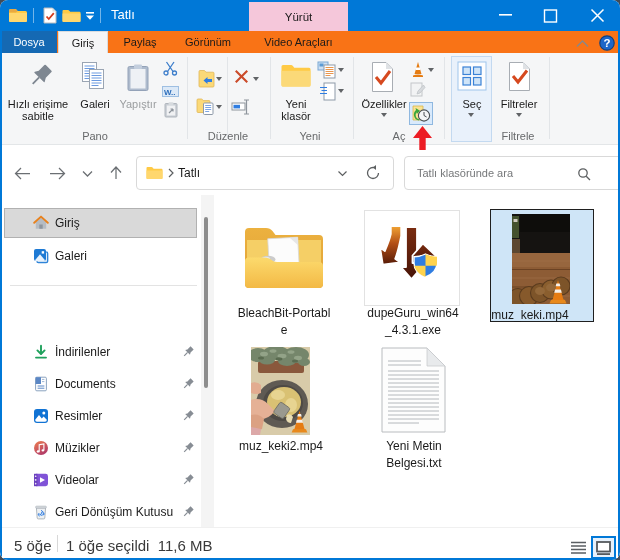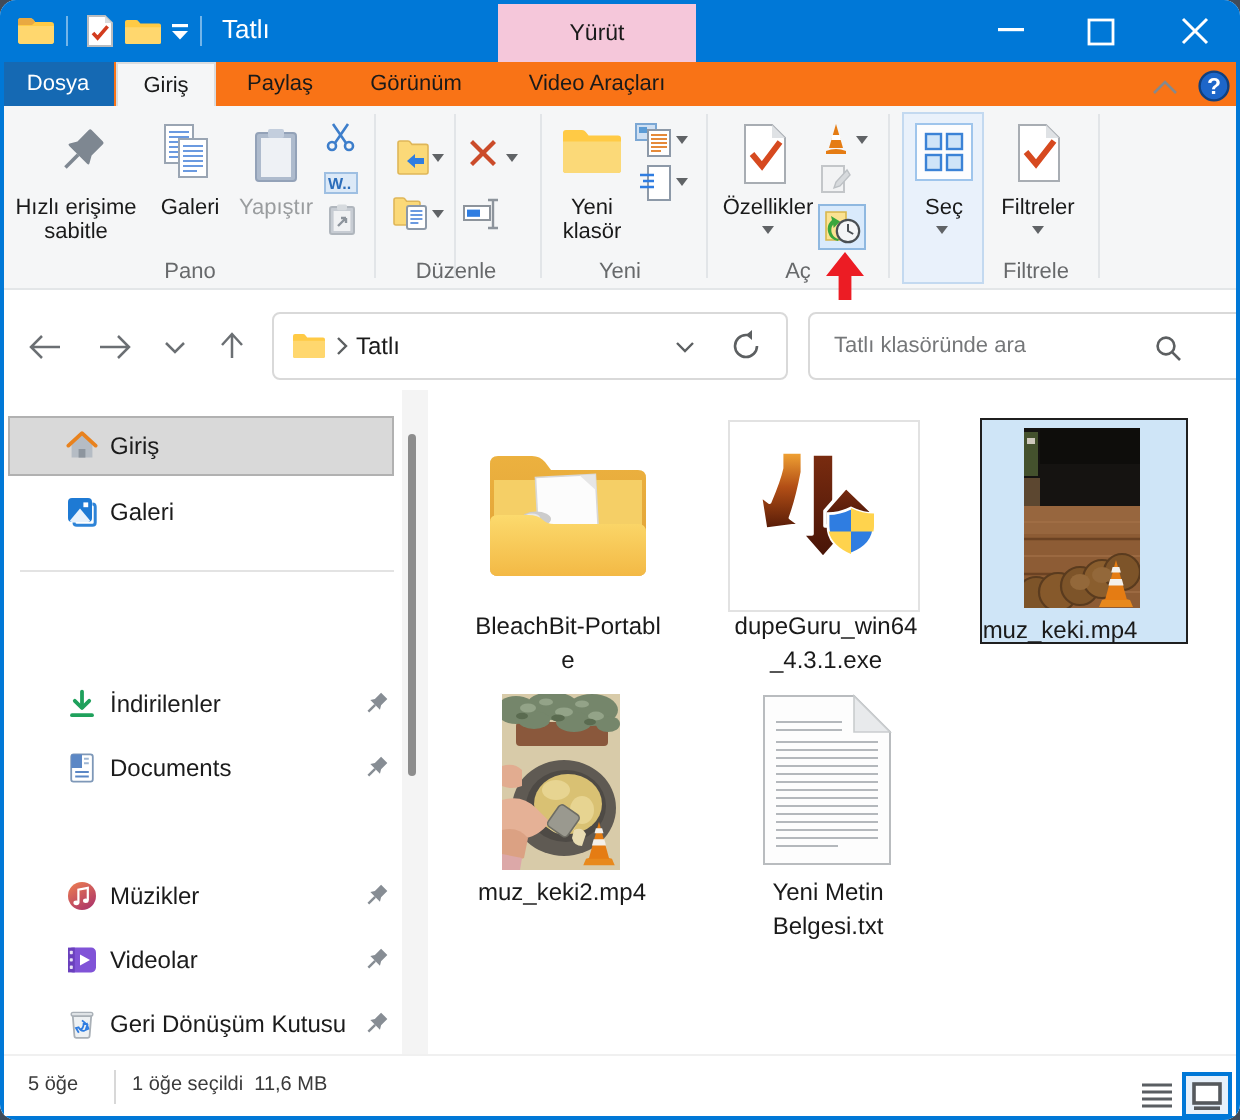--- a/index.html
+++ b/index.html
@@ -28,21 +28,21 @@
 .abox { position:absolute; left:136px; top:11px; width:258px; height:34px; border:1px solid #d9d9d9; border-radius:4px; }
 .sbox { position:absolute; left:404px; top:11px; width:228px; height:34px; border:1px solid #d9d9d9; border-radius:4px;padding-left:48px; }
 
 .main { position:absolute; left:0; top:195px; width:620px; height:332px; background:#fff; }
 .side-item { position:absolute; left:0; width:199px; height:32px; }
 .side-item .txt { position:absolute; left:55px; top:50%; transform:translateY(-50%); font-size:12px; color:#1b1b1b; white-space:nowrap; }
 .side-item .ico { position:absolute; left:33px; top:50%; margin-top:-8px; width:16px; height:16px; }
 .side-item .pin { position:absolute; left:181px; top:50%; margin-top:-7px; width:14px; height:14px; }
 .file { position:absolute; text-align:center; font-size:12px; color:#1a1a1a; line-height:16.5px; }
 
-.status { position:absolute; left:0; top:527px; width:620px; height:31px; background:#fff; border-top:1px solid #f0f0f0; font-size:10px; color:#3a3a3a; }
+.status { position:absolute; left:0; top:527px; width:620px; height:31px; background:#fff; border-top:1px solid #f0f0f0; font-size:15px; color:#3a3a3a; }
 .edgeL { position:absolute; left:0; top:31px; width:2px; height:529px; background:#0078d7; }
 .edgeR { position:absolute; right:0; top:31px; width:2px; height:529px; background:#0078d7; }
 .edgeB { position:absolute; left:0; top:558px; width:620px; height:2px; background:#0078d7; }
 </style>
 </head>
 <body>
 <div class="win">
 
   <div class="titlebar">
     <svg class="abs" style="left:8px;top:7px" width="20" height="17" viewBox="0 0 20 17">
@@ -314,20 +314,34 @@
         <rect x="2.6" y="1.2" width="10.8" height="13.6" rx="1.2" fill="#fff" stroke="#7e98b8" stroke-width="0.9"></rect>
         <rect x="2.6" y="1.2" width="5.4" height="6.8" fill="#5b87c5"></rect>
         <g stroke="#5b87c5" stroke-width="1">
             <path d="M4.6 10 H11.4 M4.6 12.2 H11.4"></path>
           </g>
         <g stroke="#9fb7d4" stroke-width="1">
             <path d="M9 3.4 H11.4 M9 5.6 H11.4"></path>
           </g>
       </svg>
       <div class="txt">Documents</div>
+      <svg class="pin" viewBox="0 0 14 14">
+          <g transform="rotate(45 7 7)" fill="#878d94">
+            <path d="M4.8 1.2 H9.2 V5.6 L10.4 7.6 H3.6 L4.8 5.6 Z"></path>
+            <rect x="6.4" y="7.6" width="1.2" height="4.8"></rect>
+          </g>
+        </svg>
+    </div>
+    <div class="side-item" style="top:205px">
+      <svg class="ico" viewBox="0 0 16 16">
+        <rect x="1" y="1" width="14" height="14" rx="3" fill="#1173d4"></rect>
+        <path d="M2.2 11.8 L6 7 L8.8 10.4 L10.6 8.4 L13.8 11.8 L13.8 12 Q13.8 13.8 12 13.8 L4 13.8 Q2.2 13.8 2.2 12 Z" fill="#fff"></path>
+        <circle cx="10.8" cy="4.9" r="1.5" fill="#fff"></circle>
+      </svg>
+      <div class="txt">Resimler</div>
       <svg class="pin" viewBox="0 0 14 14">
           <g transform="rotate(45 7 7)" fill="#878d94">
             <path d="M4.8 1.2 H9.2 V5.6 L10.4 7.6 H3.6 L4.8 5.6 Z"></path>
             <rect x="6.4" y="7.6" width="1.2" height="4.8"></rect>
           </g>
         </svg>
     </div>
     <div class="side-item" style="top:269px">
       <svg class="ico" viewBox="0 0 16 16">
         <rect x="1" y="1.8" width="14" height="12.4" rx="2.4" fill="#8053d7"></rect>

